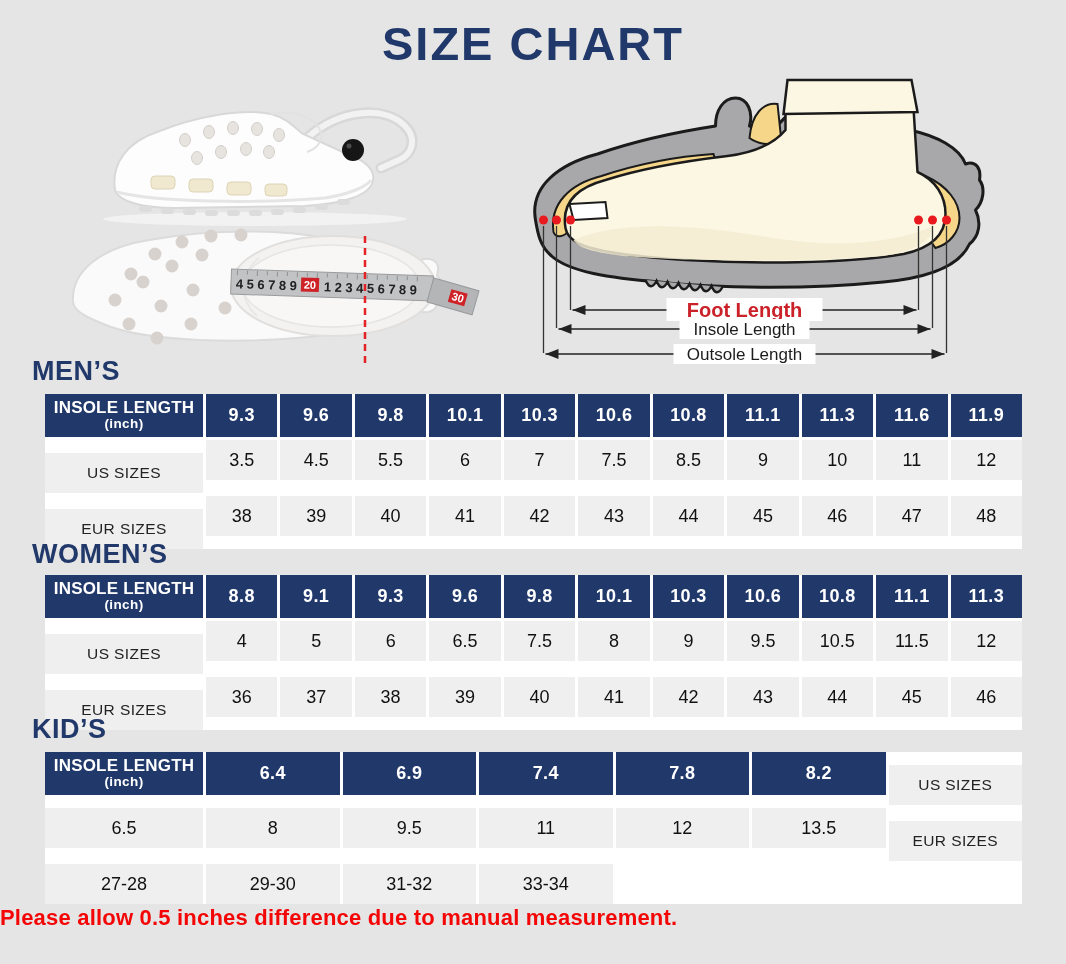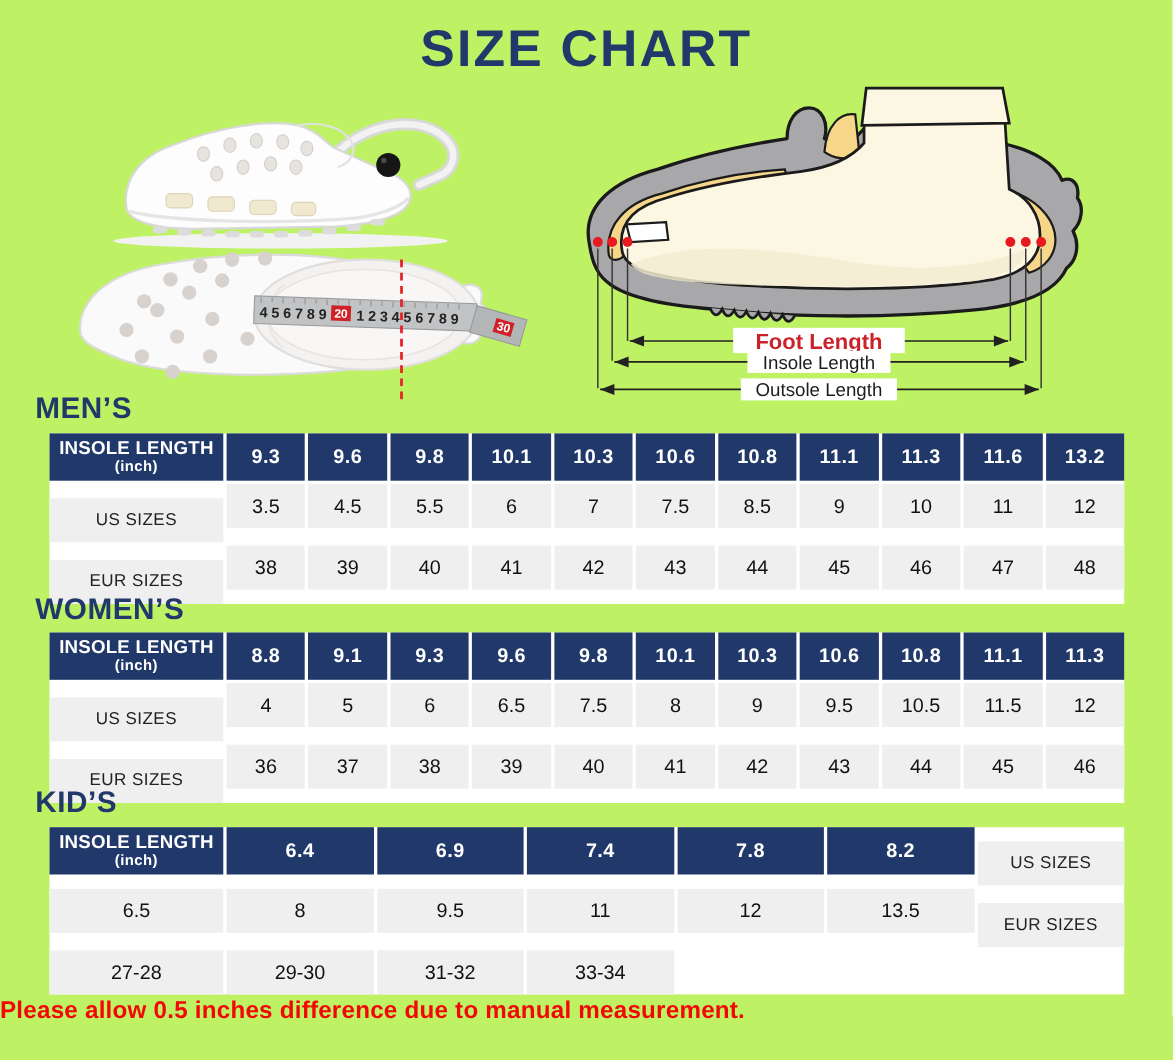--- a/index.html
+++ b/index.html
@@ -2,21 +2,21 @@
 <html><head>
 <meta charset="utf-8">
 <style>
   :root{
     --navy:#21386a;
     --rowgray:#efefef;
     --notered:#f50606;
     --dimred:#cb2128;
   }
   html,body{margin:0;padding:0;background:#fff;}
-  .page{position:relative;width:1066px;height:964px;background:#bef264;overflow:hidden;
+  .page{position:relative;width:1066px;height:964px;background:#e5e5e5;overflow:hidden;
         font-family:"Liberation Sans",sans-serif;}
   .title{position:absolute;top:16px;left:0;width:100%;margin:0;text-align:center;
          font-size:47px;font-weight:800;letter-spacing:2px;color:var(--navy);}
   .clogs{position:absolute;left:55px;top:78px;width:430px;height:295px;}
   .footdiag{position:absolute;left:512px;top:68px;width:498px;height:302px;}
   .sec{position:absolute;left:32px;margin:0;font-size:27px;font-weight:800;
        letter-spacing:.5px;color:var(--navy);}
   .sec-men{top:356px}
   .sec-women{top:539px}
   .sec-kids{top:714px}
@@ -193,21 +193,21 @@
       <div class="cell head">9.3</div>
       <div class="cell head">9.6</div>
       <div class="cell head">9.8</div>
       <div class="cell head">10.1</div>
       <div class="cell head">10.3</div>
       <div class="cell head">10.6</div>
       <div class="cell head">10.8</div>
       <div class="cell head">11.1</div>
       <div class="cell head">11.3</div>
       <div class="cell head">11.6</div>
-      <div class="cell head">13.2</div>
+      <div class="cell head">11.9</div>
       <div class="cell body label">US SIZES</div>
       <div class="cell body">3.5</div>
       <div class="cell body">4.5</div>
       <div class="cell body">5.5</div>
       <div class="cell body">6</div>
       <div class="cell body">7</div>
       <div class="cell body">7.5</div>
       <div class="cell body">8.5</div>
       <div class="cell body">9</div>
       <div class="cell body">10</div>

